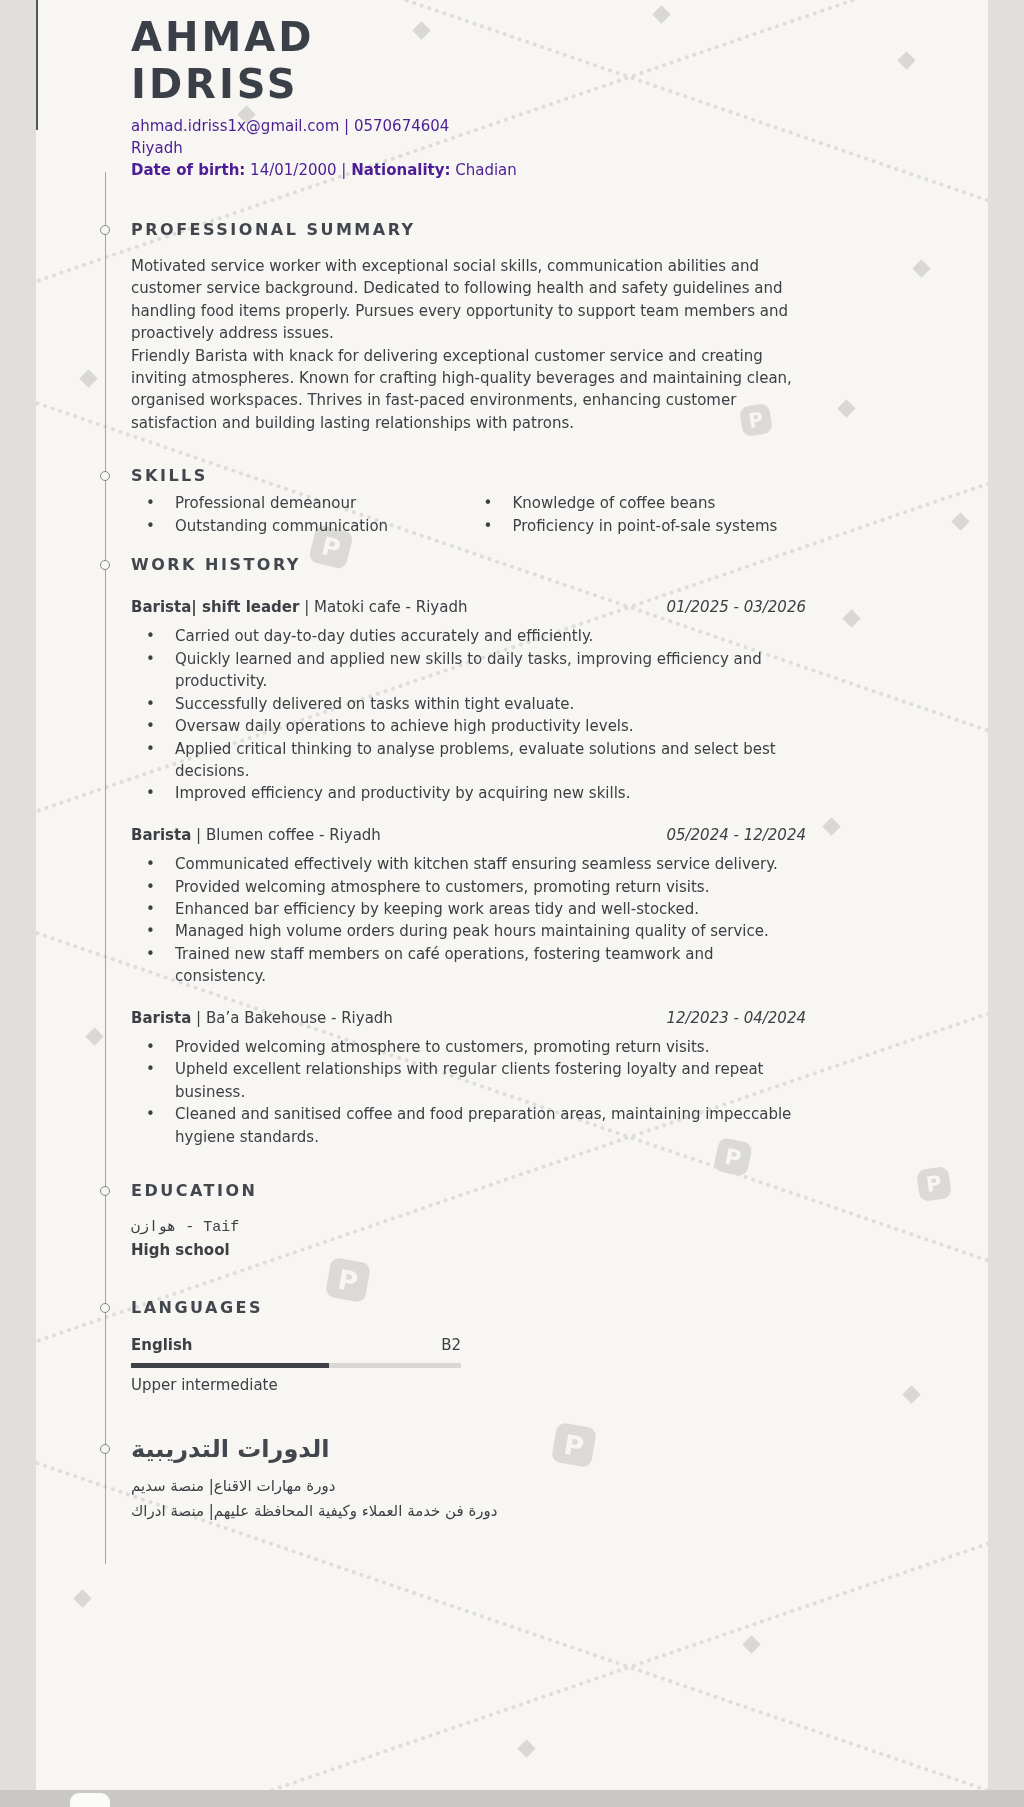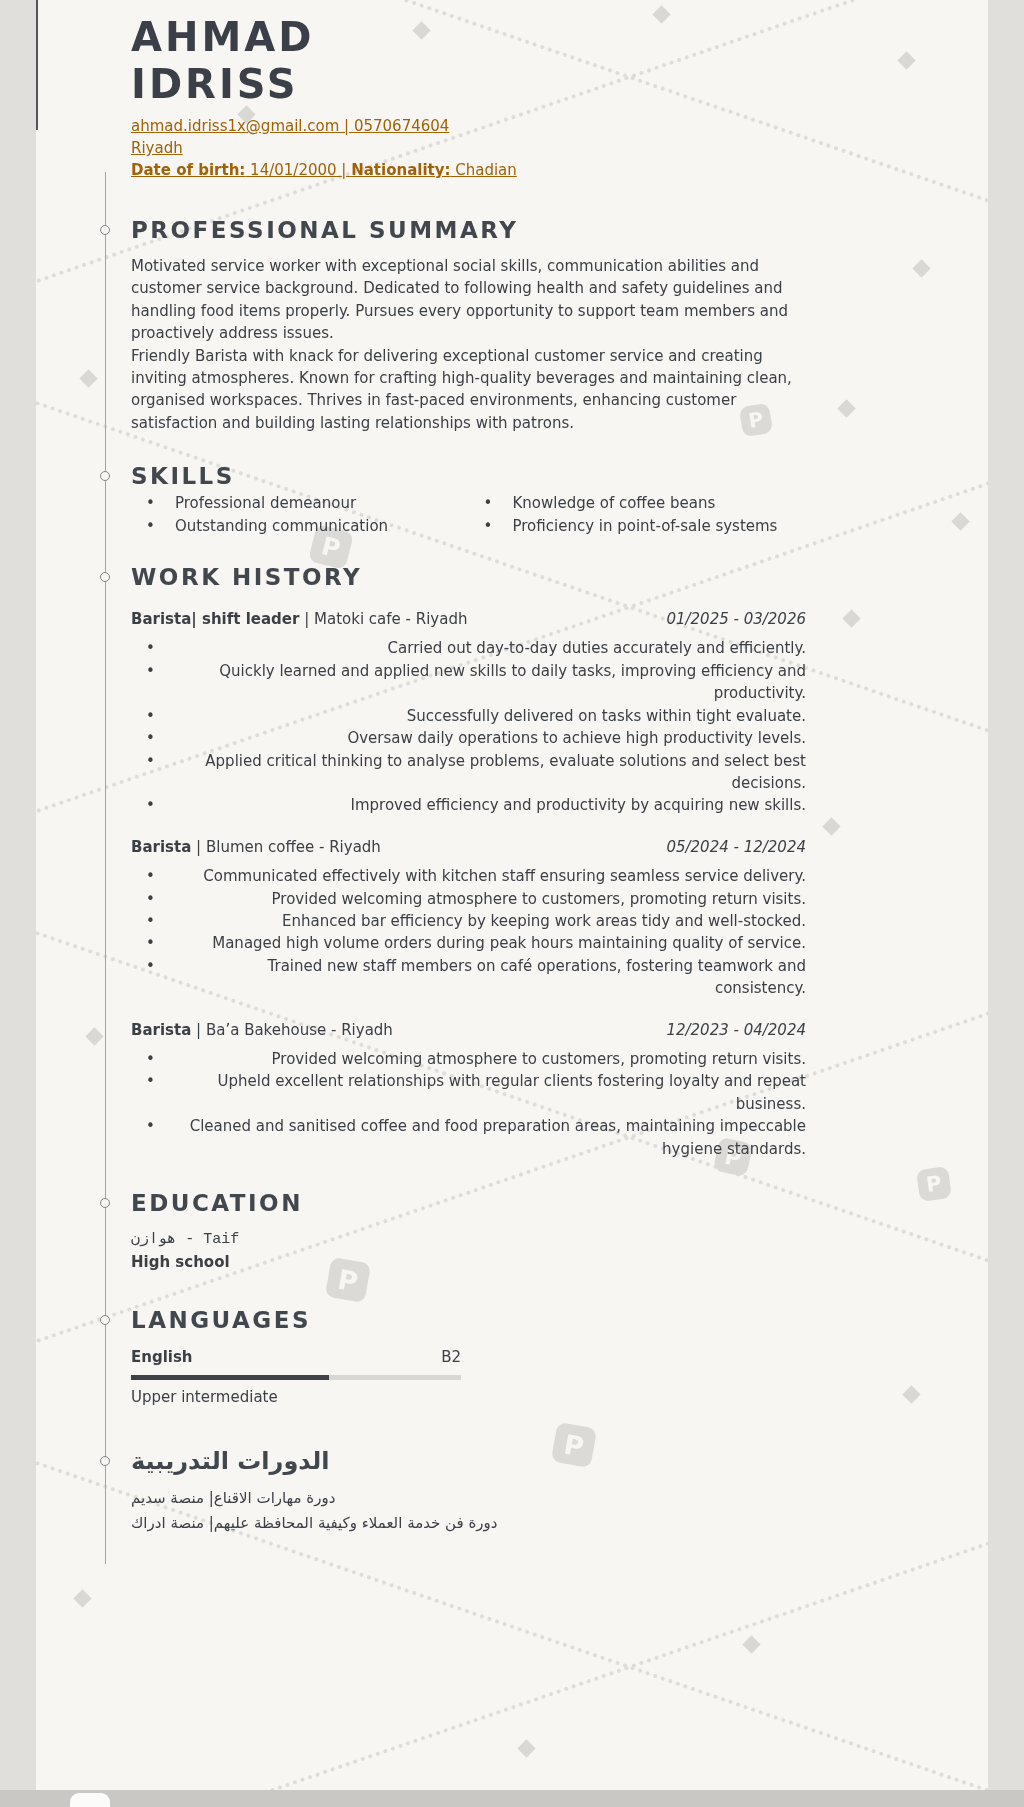--- a/index.html
+++ b/index.html
@@ -57,40 +57,40 @@
   
   .content {
     position: relative; z-index: 2;
     margin-left: 95px; width: 675px; padding-top: 14px;
     font-size: 15px; line-height: 22.4px;
   }
   .name {
     margin: 0; font-size: 40px; line-height: 47px; letter-spacing: 3px;
     font-weight: bold; color: #3a3f48;
   }
-  .contact-block { margin-top: 7px; color: #a16207; text-decoration: underline; }
+  .contact-block { margin-top: 7px; color: #4c1d95; }
   .contact-block div { line-height: 22px; }
   .b { font-weight: bold; }
   .section { margin-top: 34px; }
   .section-title {
-    position: relative; margin: 0; font-size: 23px; line-height: 24px;
+    position: relative; margin: 0; font-size: 16px; line-height: 24px;
     font-weight: bold; letter-spacing: 2.5px; color: #42474e;
   }
   .section-title.arabic { letter-spacing: 0; font-size: 24px; }
   .section-body { margin-top: 13px; }
   p.para { margin: 0; }
   ul.blt { list-style: none; margin: 0; padding: 0; }
   ul.blt li { position: relative; padding-left: 44px; margin: 0; }
   ul.blt li::before { content: "\2022"; position: absolute; left: 15px; top: 0; color: #3c4045; }
   .skills-cols { display: flex; margin-top: 4px; justify-content: flex-end; }
   .skills-cols ul { width: 338px; }
   .job { margin-top: 19px; }
   .job-head { display: flex; justify-content: space-between; align-items: baseline; }
   .job-dates { font-style: italic; white-space: nowrap; flex-shrink: 0; }
-  .job ul.blt { margin-top: 7px; text-align: right; }
+  .job ul.blt { margin-top: 7px; }
   .edu-school { margin-top: 14px; font-family: Liberation Mono, monospace; }
   .edu-degree { font-weight: bold; }
   .lang-row { display: flex; justify-content: space-between; width: 330px; margin-top: 14px; }
   .lang-bar { width: 330px; height: 5px; background: #d8d7d4; margin-top: 7px; }
   .lang-bar-fill { height: 5px; background: #3e4247; width: 60%; }
   .lang-desc { margin-top: 6px; }
   .courses-list div { line-height: 25px; }
 </style>
 </head>
 <body>
@@ -161,21 +161,21 @@
           <li>Professional demeanour</li>
           <li>Outstanding communication</li>
         </ul>
         <ul class="blt">
           <li>Knowledge of coffee beans</li>
           <li>Proficiency in point-of-sale systems</li>
         </ul>
       </div>
     </div>
 
-    <div class="section" style="margin-top:28px">
+    <div class="section" style="margin-top:16px">
       <h2 class="section-title"><span class="marker"></span><span>WORK HISTORY</span></h2>
 
       <div class="job">
         <div class="job-head">
           <div><span class="b">Barista| shift leader</span><span> | Matoki cafe - Riyadh</span></div>
           <div class="job-dates">01/2025 - 03/2026</div>
         </div>
         <ul class="blt">
           <li>Carried out day-to-day duties accurately and efficiently.</li>
           <li>Quickly learned and applied new skills to daily tasks, improving efficiency and productivity.</li>

